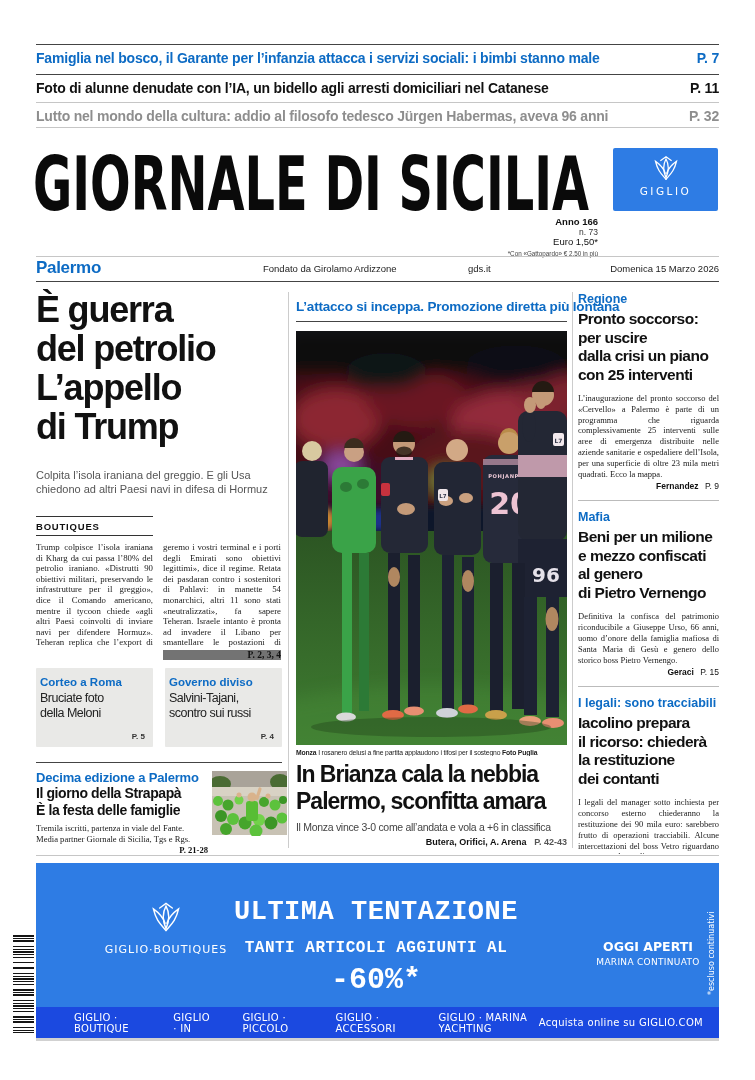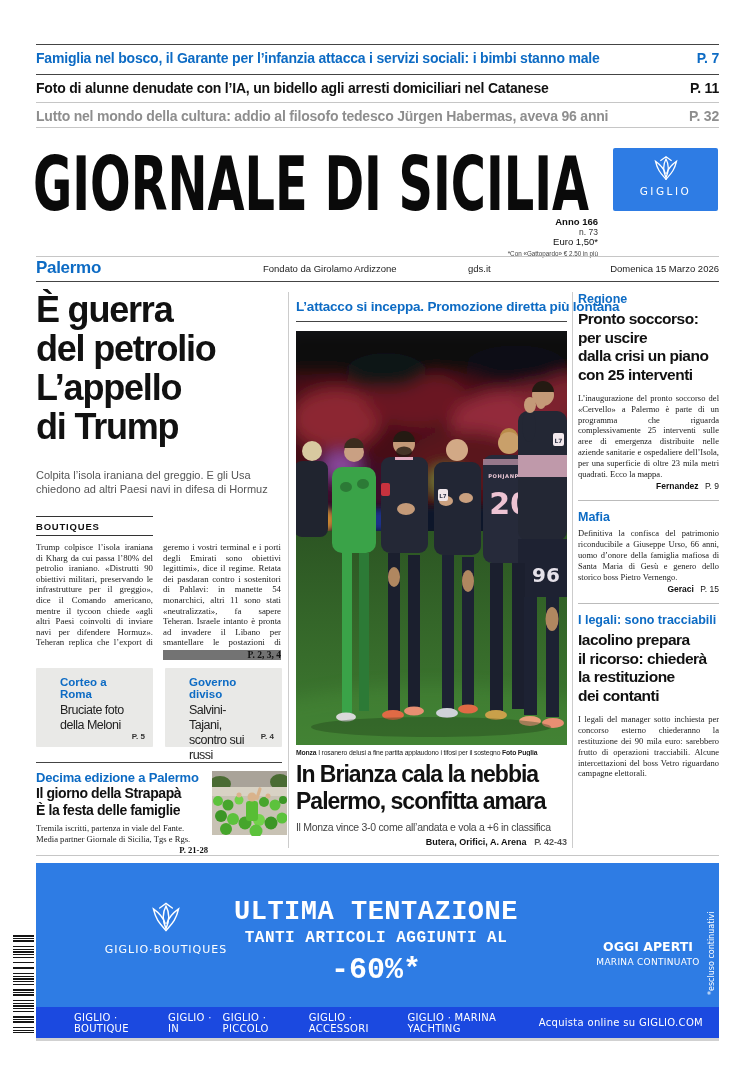--- a/index.html
+++ b/index.html
@@ -17,38 +17,38 @@
   .blue{color:var(--blue);}
   .gray{color:var(--muted);gap:39px;}
   .serif{font-family:"Liberation Serif","DejaVu Serif",serif;}
   .pre{white-space:pre-line;}
   .rule{position:absolute;left:36px;width:683px;border-top:1px solid #444;}
   .rule.lt{border-top-color:#c6c6c6;}
   .toprow{position:absolute;left:36px;width:683px;display:flex;justify-content:space-between;
           font-size:14px;font-weight:700;letter-spacing:-0.2px;white-space:nowrap;text-align:right;}
   .vdiv{position:absolute;width:0;border-left:1px solid #cccccc;}
   .kicker{font-weight:700;color:var(--blue);}
-  .box{position:absolute;background:#e9e9e7;border-radius:1px;padding:8px 24px;box-sizing:border-box;}
+  .box{position:absolute;background:#e9e9e7;border-radius:1px;padding:8px 4px;box-sizing:border-box;}
   .box .bt{font-size:12.5px;letter-spacing:-0.5px;line-height:15px;color:#222;margin-top:3px;}
   .box .pg{position:absolute;right:8px;bottom:6px;font-size:8px;color:#333;font-weight:700;}
   .bodytxt{font-family:"Liberation Serif","DejaVu Serif",serif;font-size:8.8px;line-height:10.6px;
            text-align:justify;color:#1a1a1a;overflow:hidden;}
   .rc{position:absolute;left:578px;top:292px;width:141px;height:562px;overflow:hidden;}
   .rc .k{font-size:12.5px;font-weight:700;color:var(--blue);margin:0 0 4px 0;}
   .rc h3{font-size:15.5px;line-height:18.5px;letter-spacing:-0.5px;margin:0 0 9px 0;white-space:pre-line;}
   .rc .bd{font-family:"Liberation Serif","DejaVu Serif",serif;font-size:8.5px;line-height:10.8px;
           text-align:justify;color:#1a1a1a;}
   .rc .by{text-align:right;font-size:8.5px;margin-top:2px;}
   .rc hr{border:none;border-top:1px solid #bbb;margin:9px 0 9px 0;}
   .banner{position:absolute;left:36px;top:863px;width:683px;height:175px;background:var(--ad-blue);
           box-shadow:0 3px 0 rgba(0,0,0,0.18);}
   .banner .stripe{position:absolute;left:0;right:0;bottom:0;height:31px;background:var(--strip-blue);
           display:flex;align-items:center;color:#fff;font-size:10px;letter-spacing:0.3px;
           font-family:"DejaVu Sans",sans-serif;padding:0 16px 0 38px;box-sizing:border-box;}
-  .banner .stripe .items{display:flex;gap:2px;flex:1;}
+  .banner .stripe .items{display:flex;gap:29px;flex:1;}
   .ad-center{position:absolute;left:170px;top:34px;width:340px;text-align:center;color:#fff;
              font-family:Liberation Mono, monospace;}
   .barcode{position:absolute;left:13px;top:935px;width:21px;height:98px;
            background:repeating-linear-gradient(to bottom,#151515 0 1.6px,#fff 1.6px 3.1px,#151515 3.1px 3.8px,#fff 3.8px 5.4px);}
   .barcode .gap{position:absolute;left:0;top:28px;width:21px;height:4px;background:#fff;}
   .cap{font-size:6.8px;letter-spacing:-0.15px;white-space:nowrap;overflow:hidden;color:#222;}
 </style>
 </head>
 <body>
 
@@ -302,20 +302,24 @@
 con 25 interventi</h3>
       <div class="bd">L’inaugurazione del pronto soccorso del «Cervello» a Palermo è parte di un programma che riguarda complessivamente 25 interventi sulle aree di emergenza distribuite nelle aziende sanitarie e ospedaliere dell’Isola, per una superficie di oltre 23 mila metri quadrati. Ecco la mappa.</div>
       <div class="by">
         <span class="b">Fernandez</span>
         <span style="margin-left:4px">P. 9</span>
       </div>
     </div>
     <hr>
     <div>
       <div class="k">Mafia</div>
+      <h3>Beni per un milione
+e mezzo confiscati
+al genero
+di Pietro Vernengo</h3>
       <div class="bd">Definitiva la confisca del patrimonio riconducibile a Giuseppe Urso, 66 anni, uomo d’onore della famiglia mafiosa di Santa Maria di Gesù e genero dello storico boss Pietro Vernengo.</div>
       <div class="by">
         <span class="b">Geraci</span>
         <span style="margin-left:4px">P. 15</span>
       </div>
     </div>
     <hr>
     <div>
       <div class="k">I legali: sono tracciabili</div>
       <h3>Iacolino prepara
@@ -334,21 +338,21 @@
           <path d="M20 32 C14 25 9 21 6 8 C13 13 17 18 19 24"></path>
           <path d="M20 32 C26 25 31 21 34 8 C27 13 23 18 21 24"></path>
           <path d="M20 30 C17 23 15 14 20 5 C25 14 23 23 20 30"></path>
           <path d="M13 7 L20 2 L27 7"></path>
         </g>
       </svg>
       <div style="font-size:11px;letter-spacing:1px;margin-top:6px;font-family:'DejaVu Sans',sans-serif">GIGLIO·BOUTIQUES</div>
     </div>
     <div class="ad-center">
       <div class="b" style="font-size:27px;letter-spacing:0.5px">ULTIMA TENTAZIONE</div>
-      <div class="b" style="font-size:16px;margin-top:2px;letter-spacing:0.5px">TANTI ARTICOLI AGGIUNTI AL</div>
+      <div class="b" style="font-size:16px;margin-top:12px;letter-spacing:0.5px">TANTI ARTICOLI AGGIUNTI AL</div>
       <div class="b" style="font-size:30px;margin-top:6px">-60%*</div>
     </div>
     <div class="abs" style="left:552px;top:76px;width:120px;text-align:center;color:#fff;font-family:'DejaVu Sans',sans-serif">
       <div class="b" style="font-size:12.5px">OGGI APERTI</div>
       <div style="font-size:9px;margin-top:3px;letter-spacing:0.3px">MARINA CONTINUATO</div>
     </div>
     <div class="abs" style="right:3px;top:12px;height:120px;color:#fff;font-size:8px;writing-mode:vertical-rl;transform:rotate(180deg);font-family:'DejaVu Sans',sans-serif">*escluso continuativi</div>
     <div class="stripe">
       <div class="items">
         <span>GIGLIO · BOUTIQUE</span>

